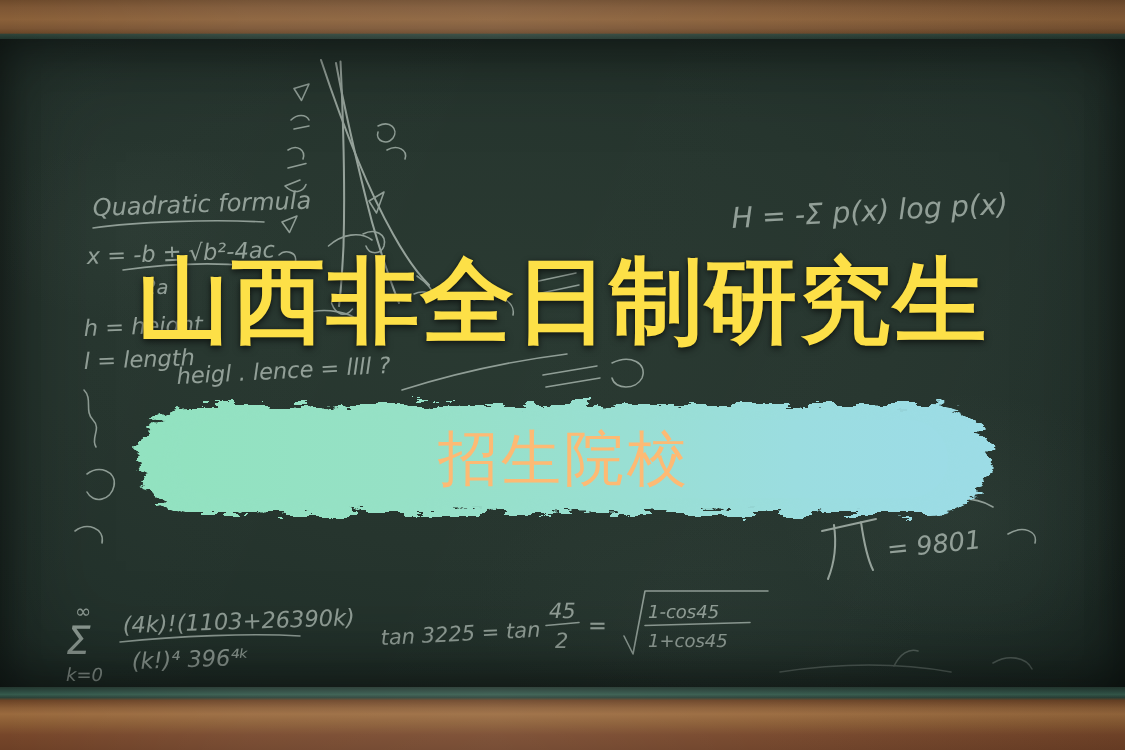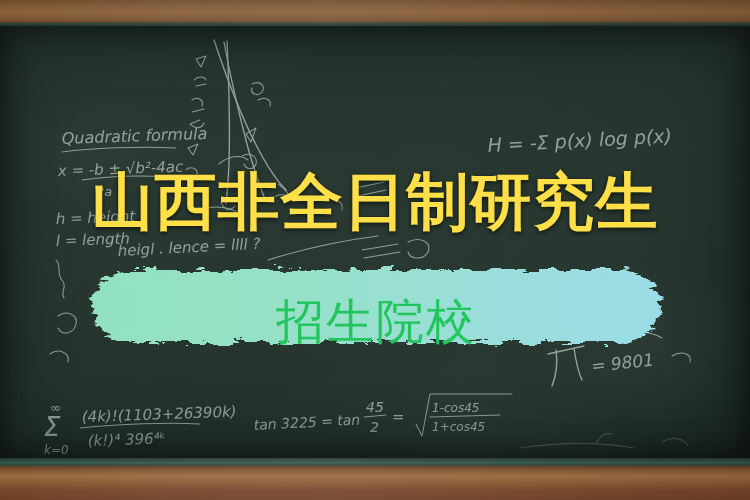--- a/index.html
+++ b/index.html
@@ -157,31 +157,31 @@
     left: 86px;
     top: 258px;
     width: 580px;
     height: 96px;
     z-index: 25;
   }
   .badge-wrap svg { display: block; }
   .badge-label {
     position: absolute;
     left: 0;
-    top: 16px;
+    top: 0;
     width: 580px;
     height: 96px;
     display: flex;
     align-items: center;
     justify-content: center;
-    font-size: 48px;
+    font-size: 40px;
     line-height: 52px;
     font-weight: 400;
     letter-spacing: 2px;
-    color: #22c55e;
+    color: #fdba74;
     white-space: nowrap;
   }
 </style>
 </head>
 <body>
 
 <div id="poster">
 
   <div class="board">
     <div class="board-grime"></div>

